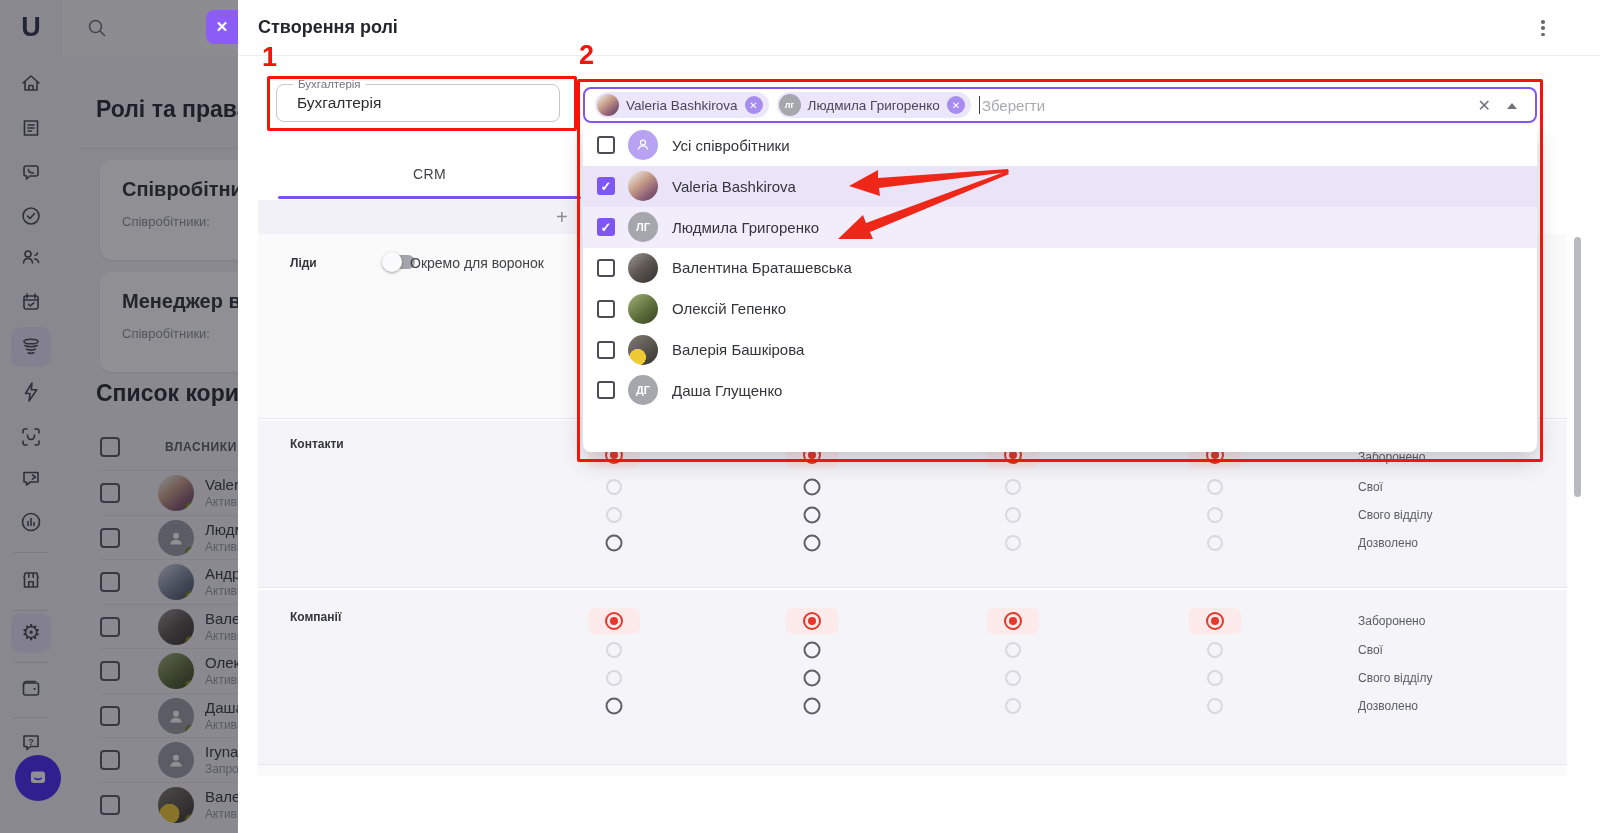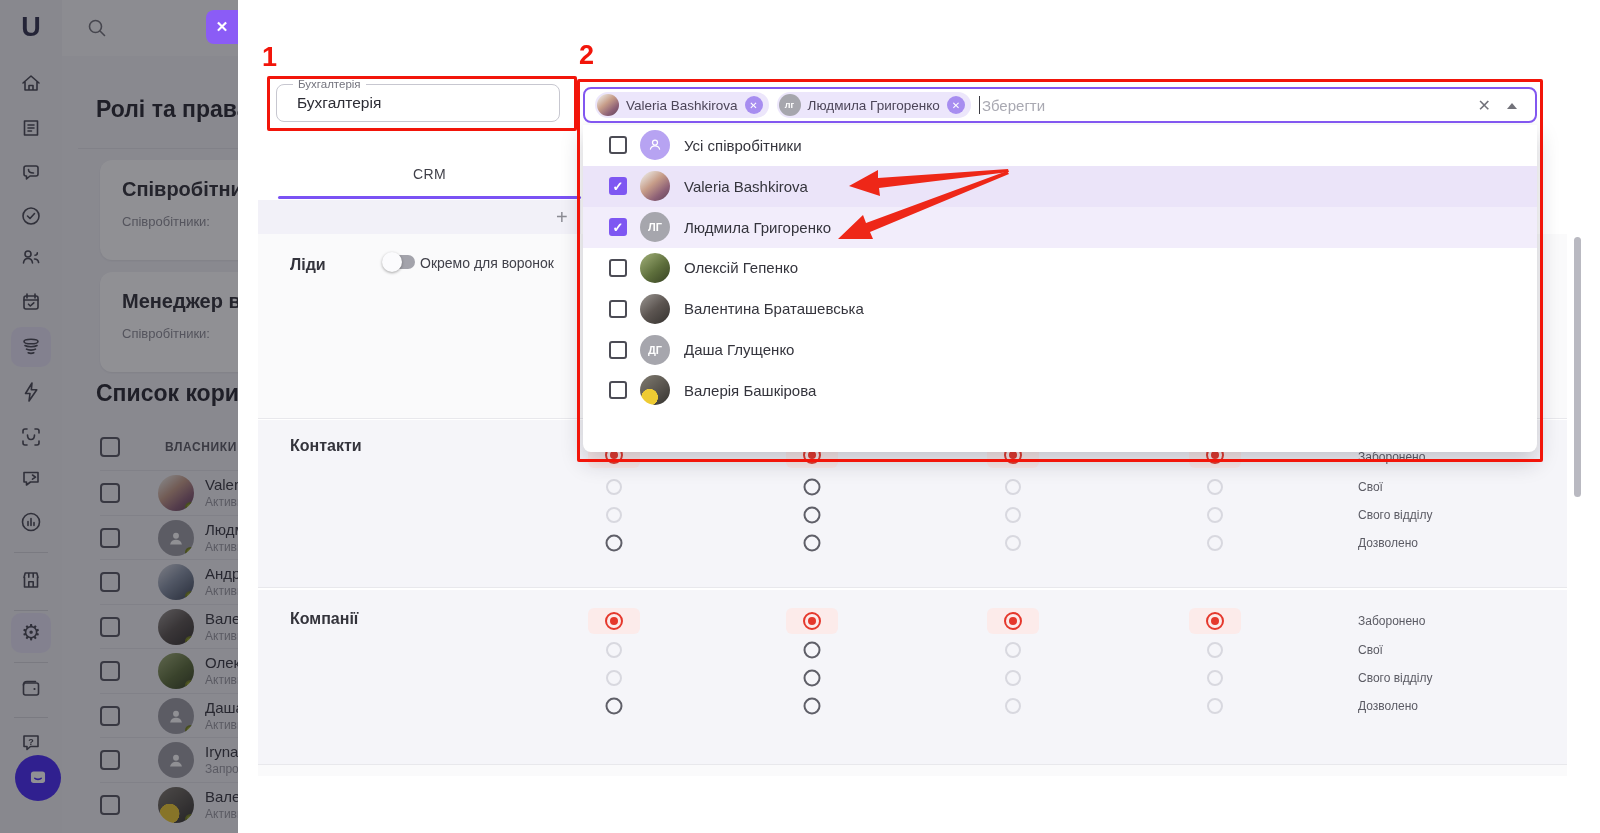--- a/index.html
+++ b/index.html
@@ -59,43 +59,43 @@
   .chip .av{width:22px;height:22px;font-size:9px;}
   .chip .clabel{font-size:13.5px;color:#4c4558;white-space:nowrap;}
   .chip-x{width:18px;height:18px;border-radius:50%;background:#a78df0;color:#fff;font-size:10px;display:flex;align-items:center;justify-content:center;}
   .cursor-bar{width:1px;height:18px;background:#3a3a42;margin-right:2px;}
   .sel-placeholder{font-size:15px;color:#a9a9b2;}
   #select-clear{position:absolute;right:44px;top:7px;font-size:16px;color:#72727a;}
   #select-caret{position:absolute;right:18px;top:14px;width:0;height:0;border-left:5px solid transparent;border-right:5px solid transparent;border-bottom:6px solid #72727a;}
 
   
   #dropdown{position:absolute;left:345px;top:125px;width:954px;height:327px;background:#fff;z-index:4;border-radius:0 0 8px 8px;box-shadow:0 10px 22px rgba(30,30,50,.22);overflow:hidden;}
-  .opt{position:relative;width:100%;height:40.85px;display:flex;align-items:center;padding-left:12px;}
+  .opt{position:relative;width:100%;height:40.85px;display:flex;align-items:center;}
   .opt.hl1{background:#ebe4f9;}
   .opt.hl2{background:#f2edfb;}
   .opt .chk2{width:18px;height:18px;border:2px solid #4c4c55;border-radius:3px;box-sizing:border-box;margin-left:14px;background:#fff;}
   .opt .chk2.on{background:#7e57f2;border-color:#7e57f2;color:#fff;font-size:13px;font-weight:700;display:flex;align-items:center;justify-content:center;}
   .opt .av{width:30px;height:30px;margin-left:13px;font-size:11px;}
   .opt .olabel{margin-left:14px;font-size:15px;color:#34343c;}
 
   
   #tab-crm{position:absolute;left:40px;top:166px;width:303px;text-align:center;font-size:14px;font-weight:500;color:#3f3f48;letter-spacing:.3px;}
   #tab-indicator{position:absolute;left:40px;top:196px;width:303px;height:3px;background:#7a52f4;border-radius:2px;}
   #tab-strip{position:absolute;left:20px;top:200px;width:323px;height:34px;background:#f2f1f8;}
   #add-plus{position:absolute;left:318px;top:206px;font-size:20px;color:#8b8b93;}
   .section{position:absolute;left:20px;width:1309px;box-sizing:border-box;}
   #sec-lidy{top:234px;height:185px;background:#fafafb;border-bottom:1px solid #e8e8ec;}
   #sec-kontakty{top:420px;height:168px;background:#f5f5f9;border-bottom:1px solid #e8e8ec;}
   #sec-kompanii{top:590px;height:175px;background:#f5f5f9;border-bottom:1px solid #e8e8ec;}
   #strip-bottom{position:absolute;left:20px;top:765px;width:1309px;height:11px;background:#fafafb;}
-  .sec-label{position:absolute;left:52px;font-size:16px;font-weight:700;color:#34343c;}
+  .sec-label{position:absolute;left:52px;font-size:12px;font-weight:700;color:#34343c;}
   
   #lead-toggle{position:absolute;left:147px;top:255px;width:30px;height:14px;border-radius:7px;background:#a3a3ab;}
   #lead-toggle .knob{position:absolute;left:-3px;top:-3px;width:20px;height:20px;border-radius:50%;background:#fbfbfd;box-shadow:0 1px 3px rgba(0,0,0,.35);}
-  #lead-toggle-label{position:absolute;left:182px;top:255px;font-size:14px;color:#41414a;}
+  #lead-toggle-label{position:absolute;left:172px;top:255px;font-size:14px;color:#41414a;}
 
   
   .pill{position:absolute;width:52px;height:26px;border-radius:6px;background:#fcebea;transform:translate(-50%,-50%);}
   .radio{position:absolute;border-radius:50%;box-sizing:border-box;background:transparent;transform:translate(-50%,-50%);}
   .radio.sel{width:18px;height:18px;border:2px solid #e5382c;}
   .radio.sel::after{content:"";position:absolute;left:3px;top:3px;width:8px;height:8px;border-radius:50%;background:#e5382c;}
   .radio.lt{width:16px;height:16px;border:2px solid #d8d8df;}
   .radio.dk{width:17px;height:17px;border:2px solid #5f5f68;}
   .perm-label{position:absolute;left:1120px;font-size:12px;color:#5b5b64;transform:translateY(-50%);white-space:nowrap;}
 
@@ -318,20 +318,28 @@
       <svg width="26" height="26" viewBox="0 0 24 24">
           <rect x="5.5" y="6" width="13" height="10.5" rx="2.5" fill="#fff"></rect>
           <path d="M9 12.3 C10.2 13.6 13.8 13.6 15 12.3" stroke="#4a2df5" stroke-width="1.4" fill="none" stroke-linecap="round"></path>
         </svg>
     </div>
   </div>
 
   <div id="dim"></div>
 
   <div id="modal">
+    <div id="modal-header">
+      <div id="modal-title">Створення ролі</div>
+      <div id="kebab">
+          <i></i>
+          <i></i>
+          <i></i>
+        </div>
+    </div>
 
     <div id="name-field">
       <div class="flabel">Бухгалтерія</div>
       <div class="fvalue">Бухгалтерія</div>
     </div>
 
     <div id="tab-crm">CRM</div>
     <div id="tab-indicator"></div>
     <div id="tab-strip"></div>
     <div id="add-plus">+</div>
@@ -432,38 +440,38 @@
         <div class="av av-valeria"></div>
         <div class="olabel">Valeria Bashkirova</div>
       </div>
       <div class="opt hl2">
         <div class="chk2 on">✓</div>
         <div class="av av-init">ЛГ</div>
         <div class="olabel">Людмила Григоренко</div>
       </div>
       <div class="opt">
         <div class="chk2"></div>
+        <div class="av av-valentyna"></div>
+        <div class="olabel">Валентина Браташевська</div>
+      </div>
+      <div class="opt">
+        <div class="chk2"></div>
         <div class="av av-oleksiy"></div>
         <div class="olabel">Олексій Гепенко</div>
       </div>
       <div class="opt">
         <div class="chk2"></div>
-        <div class="av av-valentyna"></div>
-        <div class="olabel">Валентина Браташевська</div>
+        <div class="av av-valeriya"></div>
+        <div class="olabel">Валерія Башкірова</div>
       </div>
       <div class="opt">
         <div class="chk2"></div>
         <div class="av av-init">ДГ</div>
         <div class="olabel">Даша Глущенко</div>
       </div>
-      <div class="opt">
-        <div class="chk2"></div>
-        <div class="av av-valeriya"></div>
-        <div class="olabel">Валерія Башкірова</div>
-      </div>
     </div>
 
     <div id="scrollbar"></div>
 
   </div>
 
   <div class="red-rect" style="left:267px;top:76px;width:304px;height:49px;"></div>
   <div class="red-rect" style="left:577px;top:79px;width:960px;height:377px;"></div>
   <div class="red-num" style="left:262px;top:42px;">1</div>
   <div class="red-num" style="left:579px;top:40px;">2</div>

